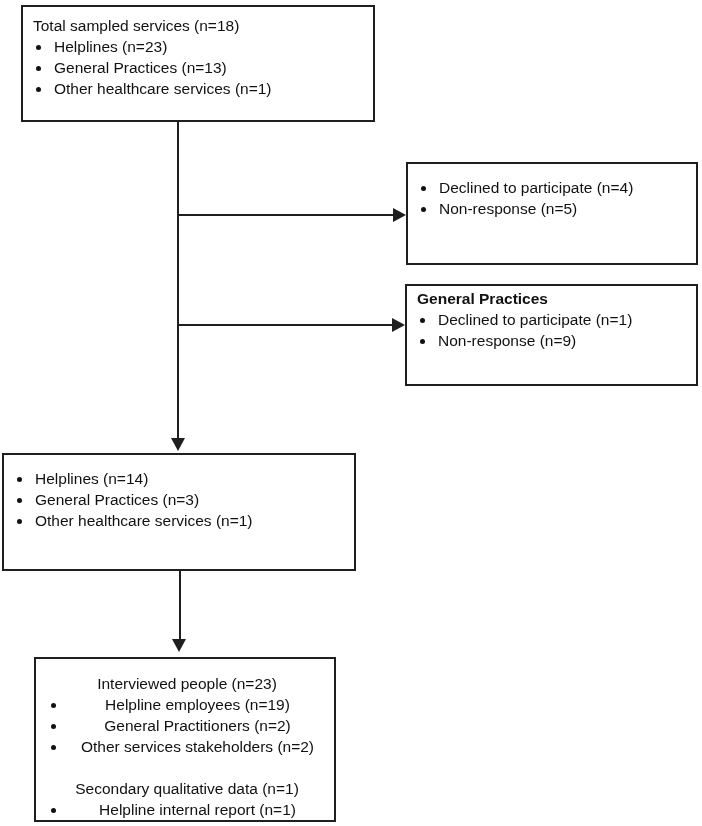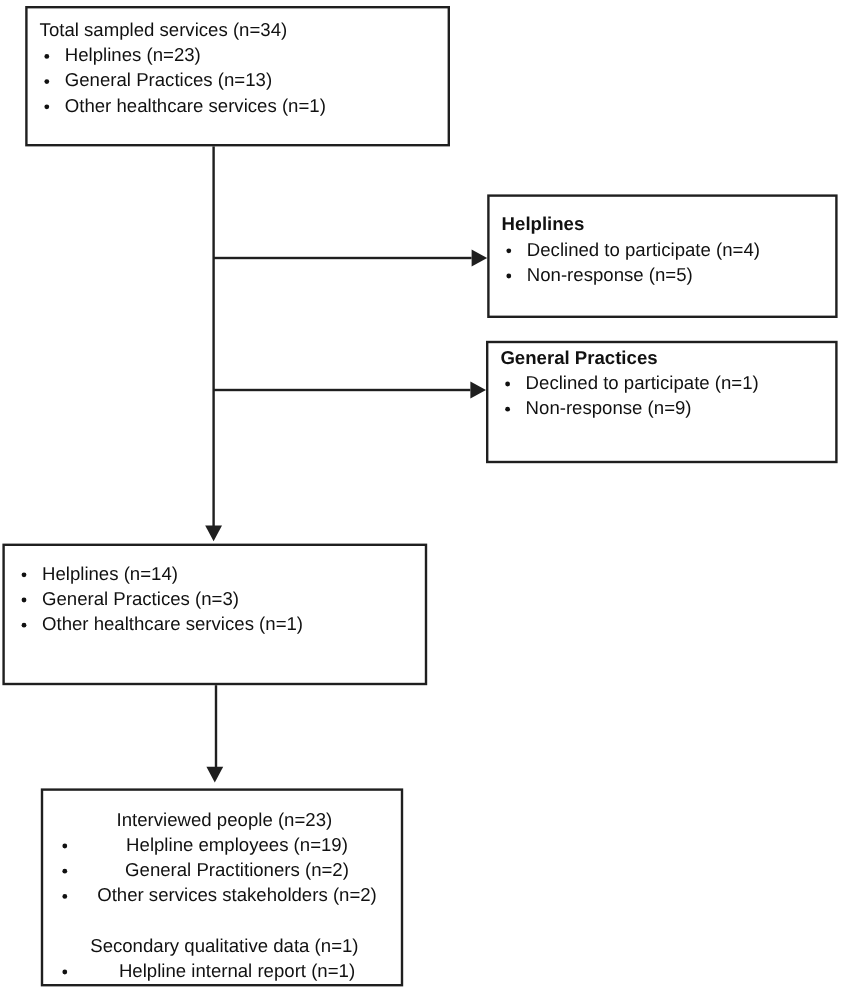--- a/index.html
+++ b/index.html
@@ -66,36 +66,35 @@
   #arrow-right-1 { left: 393px; top: 208px; }
   #arrow-right-2 { left: 392px; top: 318px; }
   #arrow-down-2  { left: 172px; top: 639px; }
 </style>
 </head>
 <body>
 
 <div class="canvas">
 
   <div class="box" id="box-approached">
-    <div class="box-line">Total sampled services (n=34)</div>
+    <div class="box-line">Total sampled services (n=18)</div>
     <ul class="bullets">
       <li>Helplines (n=23)</li>
       <li>General Practices (n=13)</li>
       <li>Other healthcare services (n=1)</li>
     </ul>
   </div>
 
   <div class="vline" id="v-line-1"></div>
   <div class="arrow-down" id="arrow-down-1"></div>
 
   <div class="hline" id="h-line-1"></div>
   <div class="arrow-right" id="arrow-right-1"></div>
 
   <div class="box" id="box-helplines">
-    <div class="box-title">Helplines</div>
     <ul class="bullets">
       <li>Declined to participate (n=4)</li>
       <li>Non-response (n=5)</li>
     </ul>
   </div>
 
   <div class="hline" id="h-line-2"></div>
   <div class="arrow-right" id="arrow-right-2"></div>
 
   <div class="box" id="box-gp">

